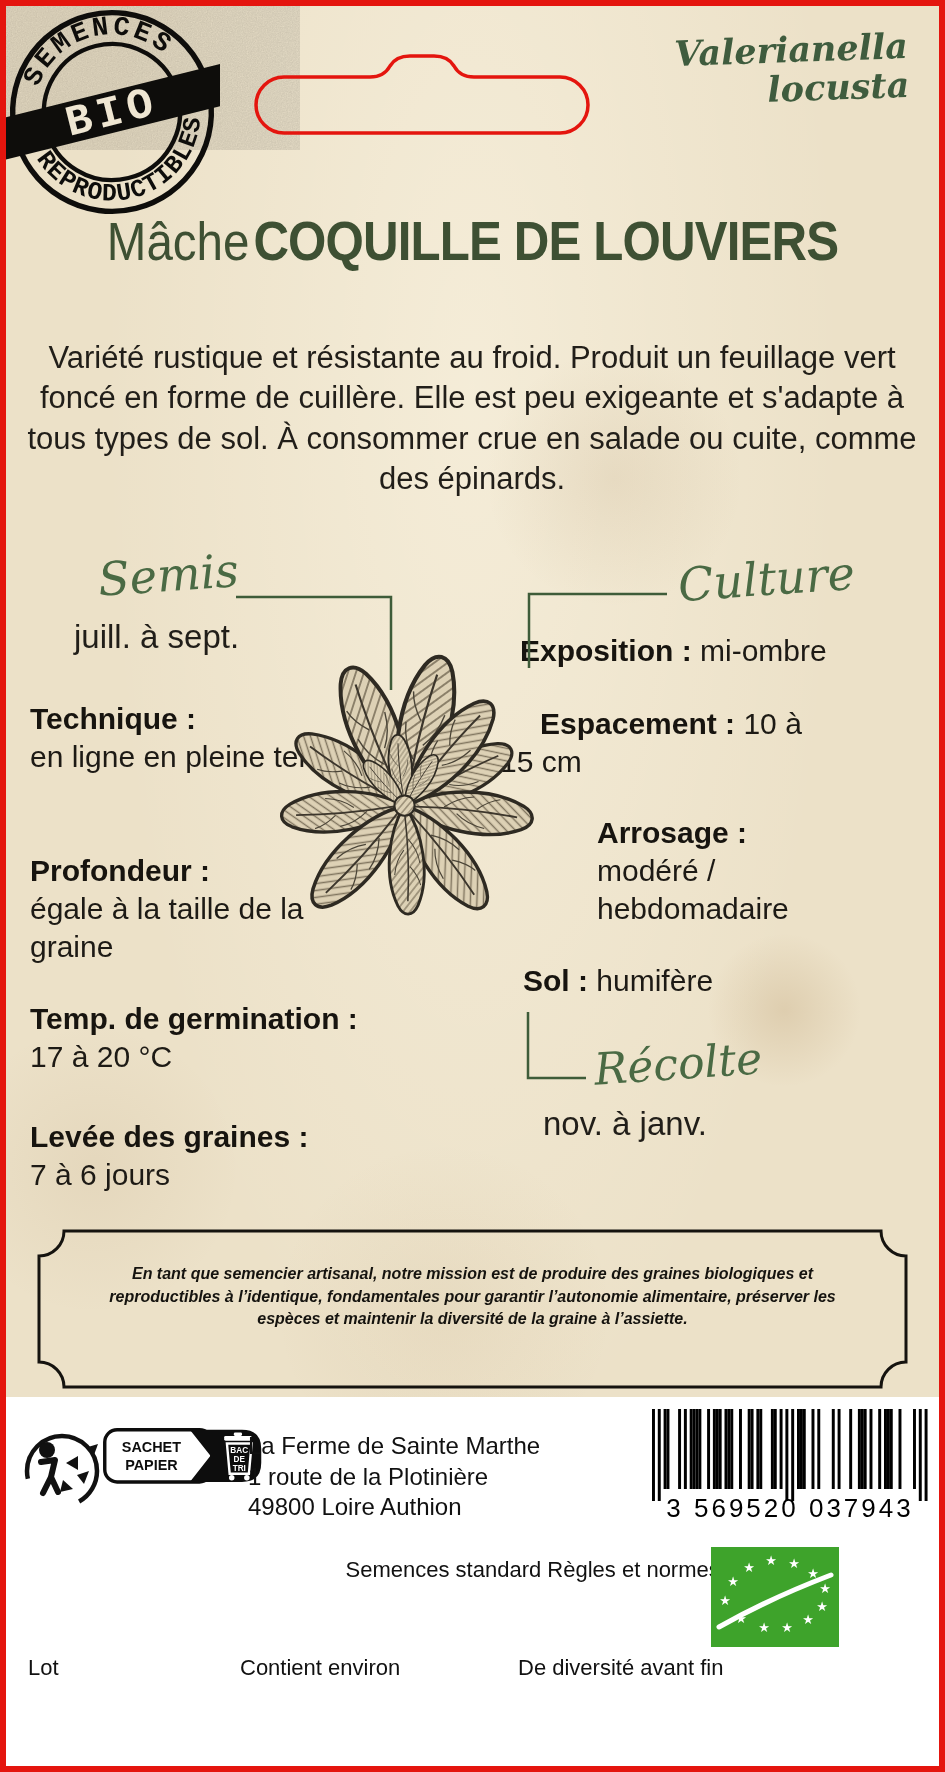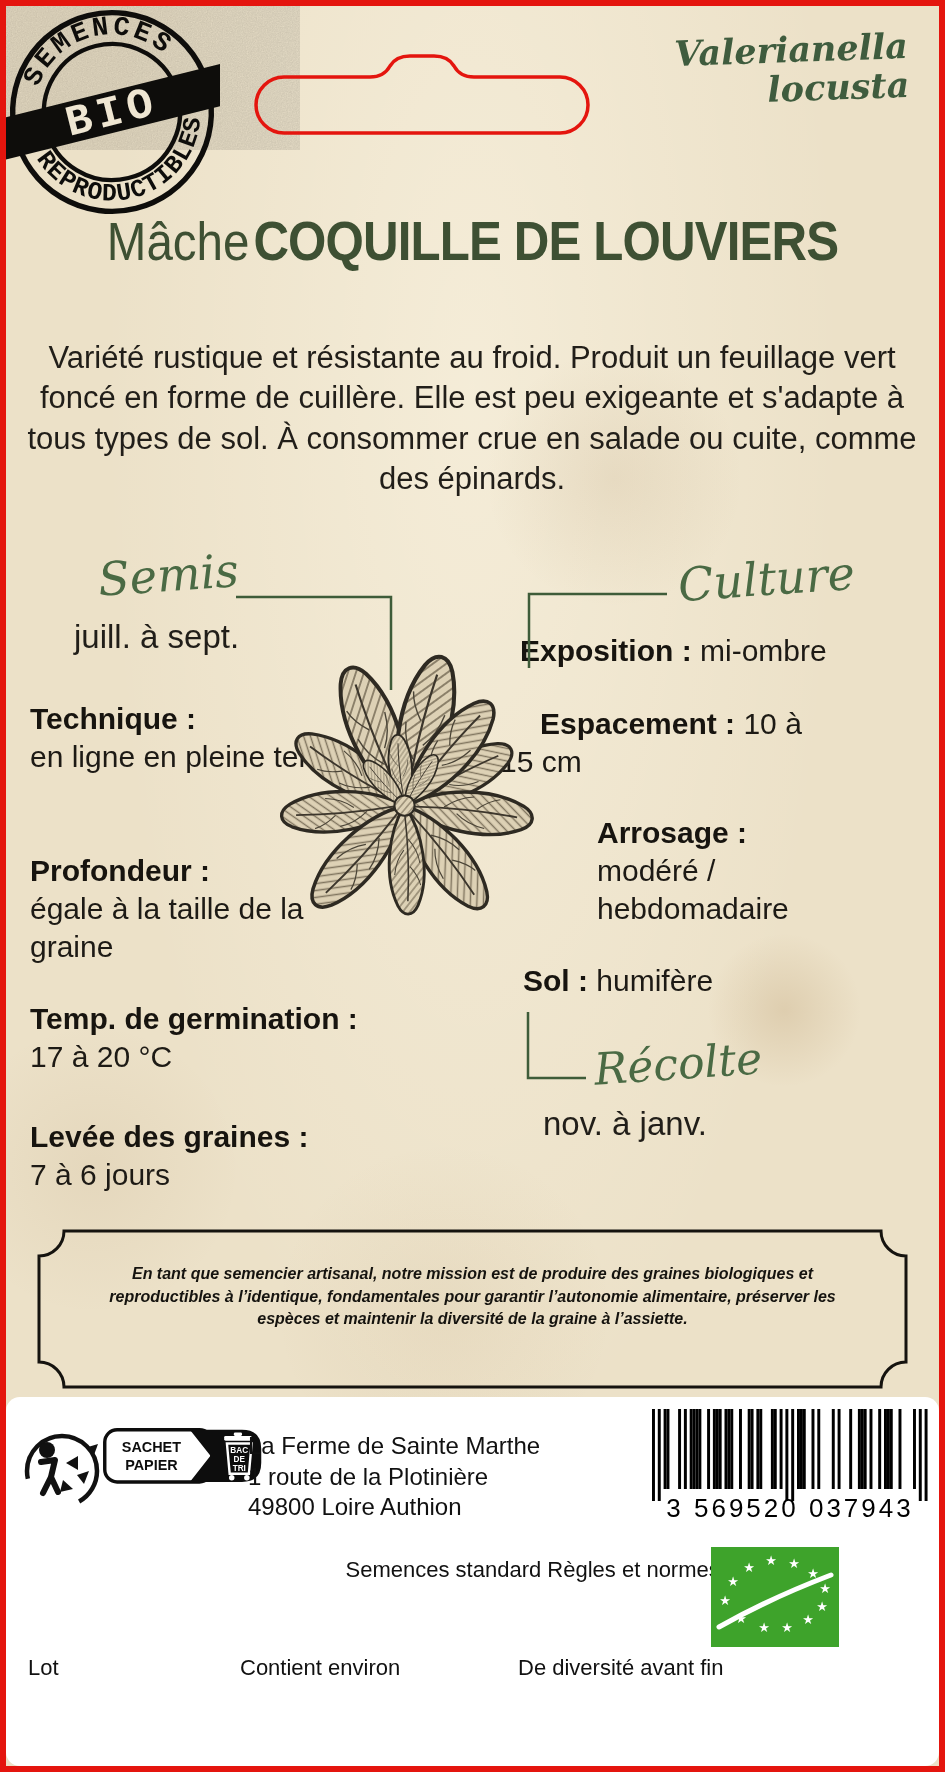--- a/index.html
+++ b/index.html
@@ -41,21 +41,21 @@
   .spec b{font-weight:bold; color:#17140f;}
 
   .connectors{position:absolute; inset:0; z-index:8; pointer-events:none;}
   .plant{position:absolute; left:250px; top:598px; width:305px; height:405px; z-index:9;}
 
   .mission-box{position:absolute; left:36px; top:1228px; width:873px; height:162px;}
   .mission-box svg{position:absolute; inset:0;}
   .mission-text{position:absolute; left:42px; right:42px; top:18px; text-align:center;
     font-size:16px; font-weight:bold; font-style:italic; line-height:1.42; color:#15130f;margin-top:17px;}
 
-  .footer{position:absolute; left:6px; right:6px; bottom:6px; top:1397px; background:#ffffff; z-index:15;border-radius:14px;}
+  .footer{position:absolute; left:6px; right:6px; bottom:6px; top:1397px; background:#ffffff; z-index:15;}
   .triman{position:absolute; left:16px; top:34px; width:80px; height:80px;}
   .pack-badge{position:absolute; left:96px; top:30px; width:162px; height:auto;}
   .address{position:absolute; left:242px; top:34px; width:322px; 
     font-size:24px; line-height:1.28; color:#111;}
   .barcode{position:absolute; left:644px; top:12px; width:280px; height:112px;}
   .norms{position:absolute; left:328px; top:160px; width:434px; text-align:center;
     font-size:22px; color:#111;}
   .eu-logo{position:absolute; left:705px; top:150px; width:128px; height:100px;}
   .cert{position:absolute; left:694px; top:253px; width:152px; text-align:center;
     font-size:12px; font-weight:bold; color:#3a9b2c; line-height:1.35; letter-spacing:.4px;}

